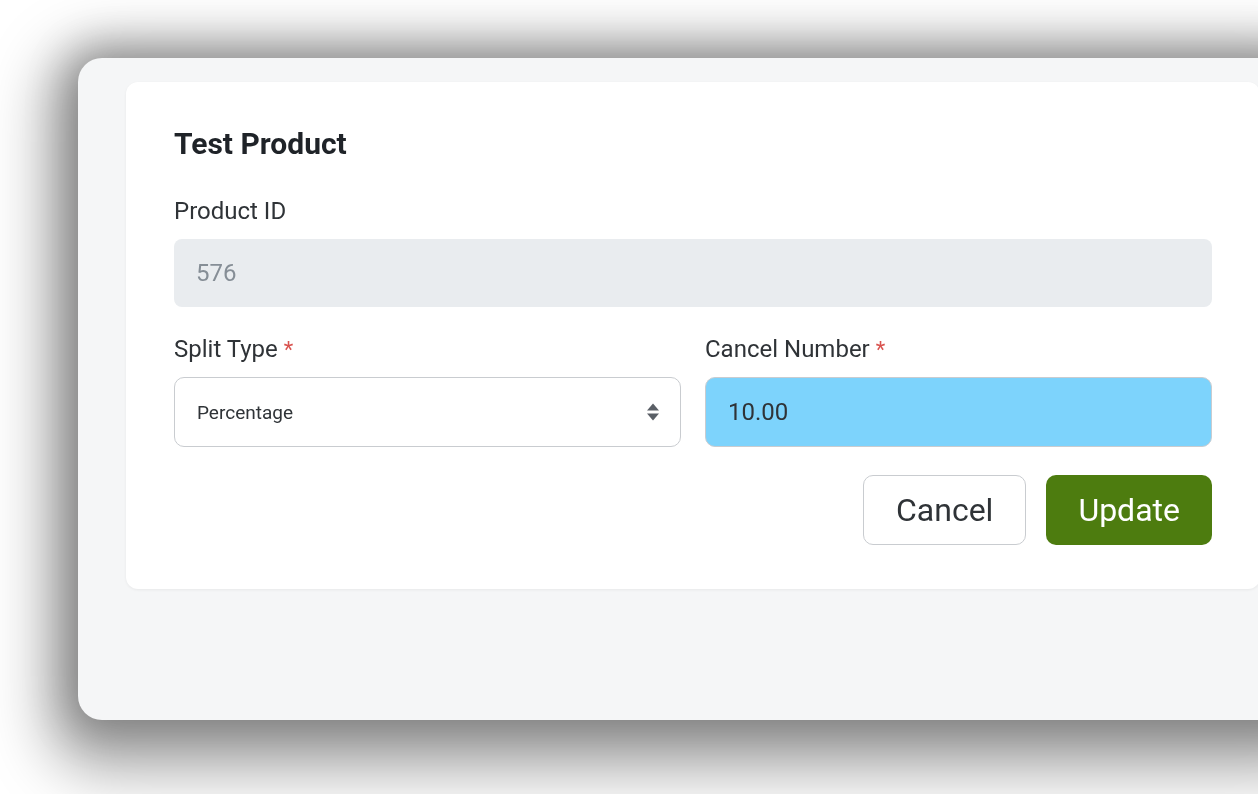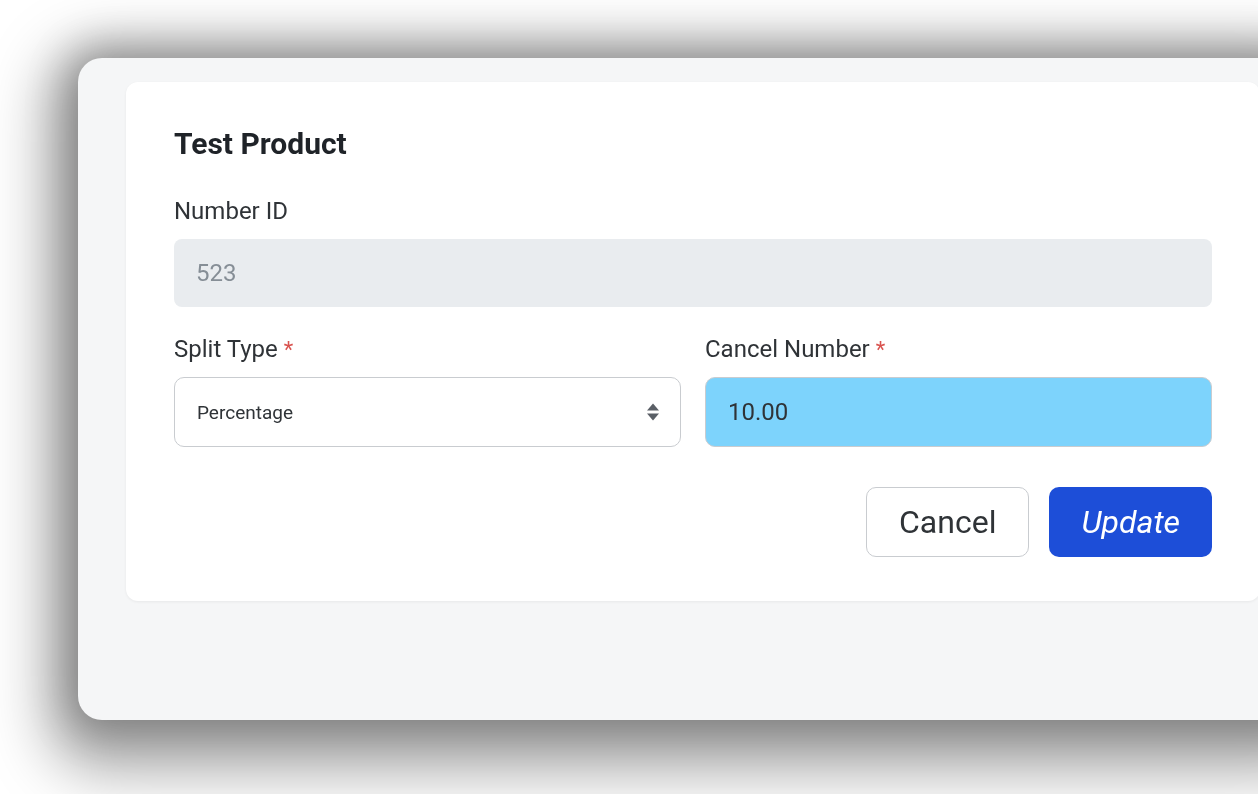--- a/index.html
+++ b/index.html
@@ -61,21 +61,21 @@
       border-radius: 8px;
       padding: 0 22px;
       font-size: 24px;
       color: #868e96;
       display: flex;
       align-items: center;
     }
     .row-two {
       display: flex;
       gap: 24px;
-      margin-bottom: 40px;
+      margin-bottom: 28px;
       justify-content: center;
     }
     .col {
       flex: 1;
     }
     .select-wrap {
       position: relative;
       width: 100%;
     }
     .select-input {
@@ -143,37 +143,36 @@
       display: inline-flex;
       align-items: center;
       justify-content: center;
     }
     .btn-cancel {
       background: #ffffff;
       border: 1.5px solid #c9ccd0;
       color: #2f3337;
     }
     .btn-update {
-      background: #1d4ed8;
+      background: #4d7c0f;
       border: none;
       color: #ffffff;
-      font-style: italic;
     }
   </style>
 </head>
 <body>
 
 <div class="outer-panel">
   <div class="card">
 
     <h2 class="card-title">Test Product</h2>
 
     <div class="field">
-      <label class="field-label">Number ID</label>
-      <div class="input-disabled">523</div>
+      <label class="field-label">Product ID</label>
+      <div class="input-disabled">576</div>
     </div>
 
     <div class="row-two">
       <div class="col">
         <label class="field-label">
           <span>Split Type</span><span class="required-star">*</span>
         </label>
         <div class="select-wrap">
           <div class="select-input" tabindex="0" role="button">Percentage</div>
           <div class="select-caret">

